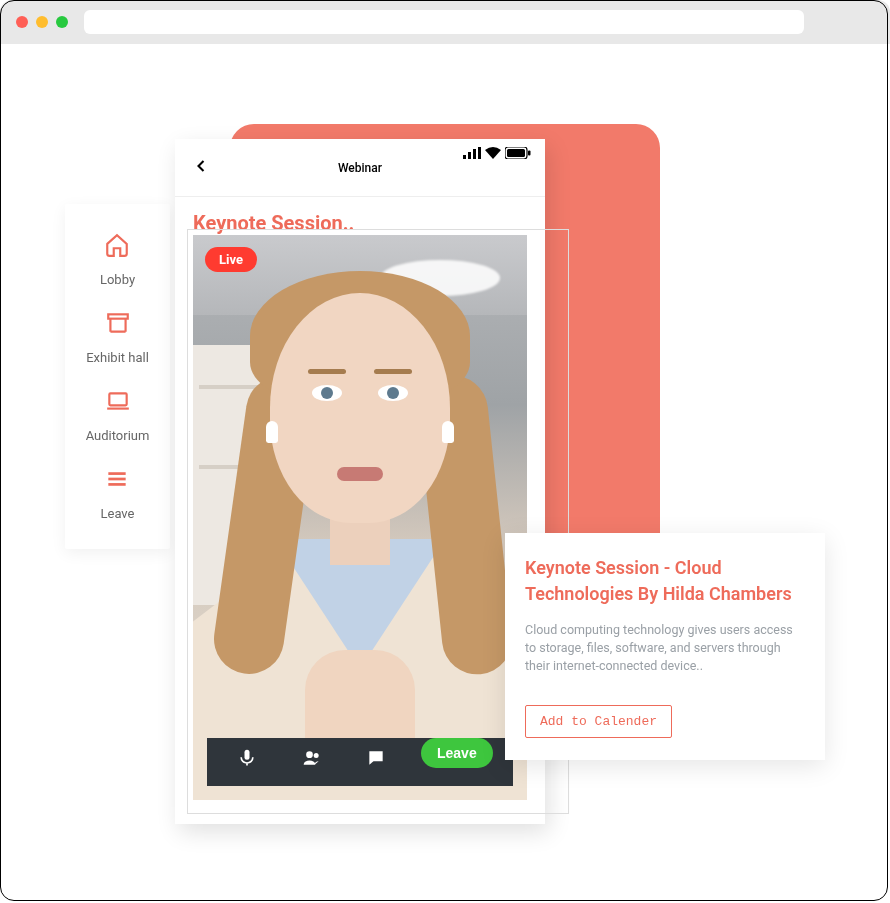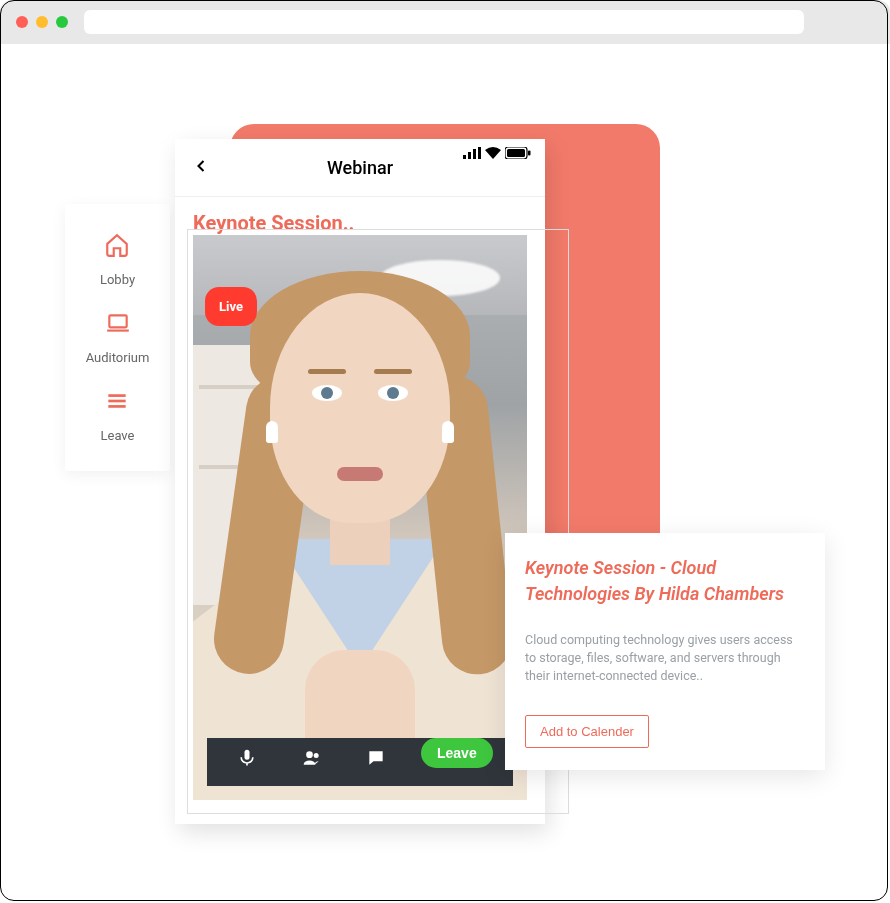--- a/index.html
+++ b/index.html
@@ -89,21 +89,21 @@
     border-bottom: 1px solid #eee;
   }
   .back-chevron {
     position: absolute;
     left: 16px;
     top: 50%;
     transform: translateY(-50%);
     cursor: pointer;
   }
   .back-chevron svg { width: 20px; height: 20px; }
-  .phone-title { font-size: 18px; font-weight: 500; color: #000; }
+  .phone-title { font-size: 12px; font-weight: 500; color: #000; }
   .status-icons {
     position: absolute;
     right: 14px;
     top: 8px;
     display: flex;
     align-items: center;
     gap: 4px;
   }
   .status-icons svg { height: 12px; }
   .session-title {
@@ -277,24 +277,23 @@
   .earbud.l{ left:calc(50% - 94px);}
   .earbud.r{ left:calc(50% + 82px);}
   .live-badge {
     position: absolute;
     left: 12px;
     top: 12px;
     background: #ff3b30;
     color: #fff;
     font-size: 13px;
     font-weight: 700;
-    padding: 12px 14px;
+    padding: 5px 14px;
     border-radius: 14px;
     z-index: 4;
-    margin-top: 40px;
   }
   .ctrl-bar {
     position: absolute;
     left: 14px;
     right: 14px;
     bottom: 14px;
     height: 48px;
     background: #2f353b;
     display: flex;
     align-items: flex-start;
@@ -329,38 +328,38 @@
     background: #fff;
     box-shadow: 0 6px 24px rgba(0,0,0,0.10);
     padding: 22px 20px 22px;
     z-index: 10;
   }
   .detail-title {
     font-size: 18px;
     font-weight: 600;
     color: #ee6b5a;
     line-height: 1.45;
-    margin-bottom: 24px;
-    font-style: italic;
+    margin-bottom: 14px;
   }
   .detail-desc {
     font-size: 12.5px;
     color: #9aa0a6;
     line-height: 1.45;
     margin-bottom: 29px;
   }
   .detail-actions { display: flex; gap: 14px; }
   .outline-btn {
     background: #fff;
     border: 1px solid #ee6b5a;
     color: #ee6b5a;
     font-size: 13px;
     padding: 8px 14px;
     cursor: pointer;
     border-radius: 2px;
+    font-family: Liberation Mono, monospace;
   }
   .outer-border{
     position:absolute;
     top:0;left:0;
     width:888px;height:901px;
     border:1px solid #000;
     border-radius:14px;
     pointer-events:none;
     z-index:50;
   }
@@ -382,20 +381,29 @@
   <div class="salmon-block"></div>
 
   <div class="sidebar">
     <div class="side-item">
       <span>
         <svg viewBox="0 0 24 24" fill="none" stroke="#ee6b5a" stroke-width="2">
             <path d="M3 11l9-8 9 8v9a2 2 0 0 1-2 2h-4v-7h-6v7H5a2 2 0 0 1-2-2z"></path>
           </svg>
       </span>
       <span class="side-label">Lobby</span>
+    </div>
+    <div class="side-item">
+      <span>
+        <svg viewBox="0 0 24 24" fill="none" stroke="#ee6b5a" stroke-width="2">
+            <rect x="3" y="4" width="18" height="4"></rect>
+            <path d="M5 8v12M19 8v12M5 20h14"></path>
+          </svg>
+      </span>
+      <span class="side-label">Exhibit hall</span>
     </div>
     <div class="side-item">
       <span>
         <svg viewBox="0 0 24 24" fill="none" stroke="#ee6b5a" stroke-width="2">
             <rect x="4" y="5" width="16" height="11" rx="1"></rect>
             <path d="M2 19h20"></path>
           </svg>
       </span>
       <span class="side-label">Auditorium</span>
     </div>

